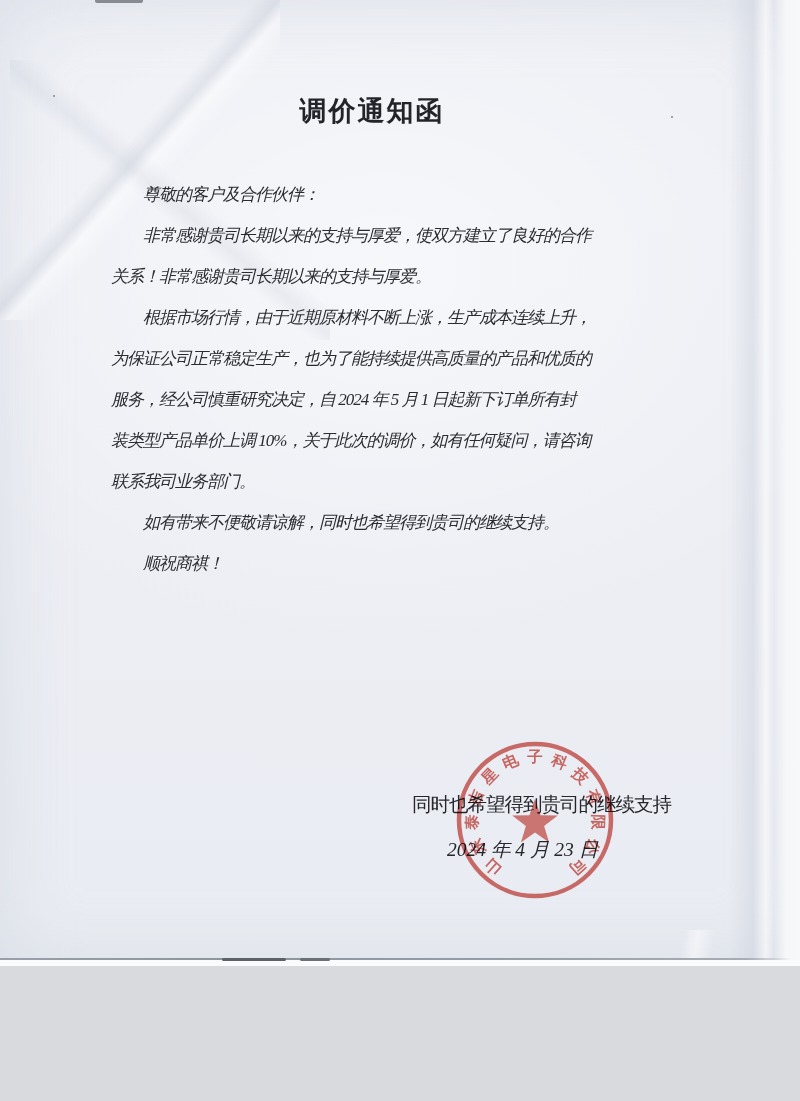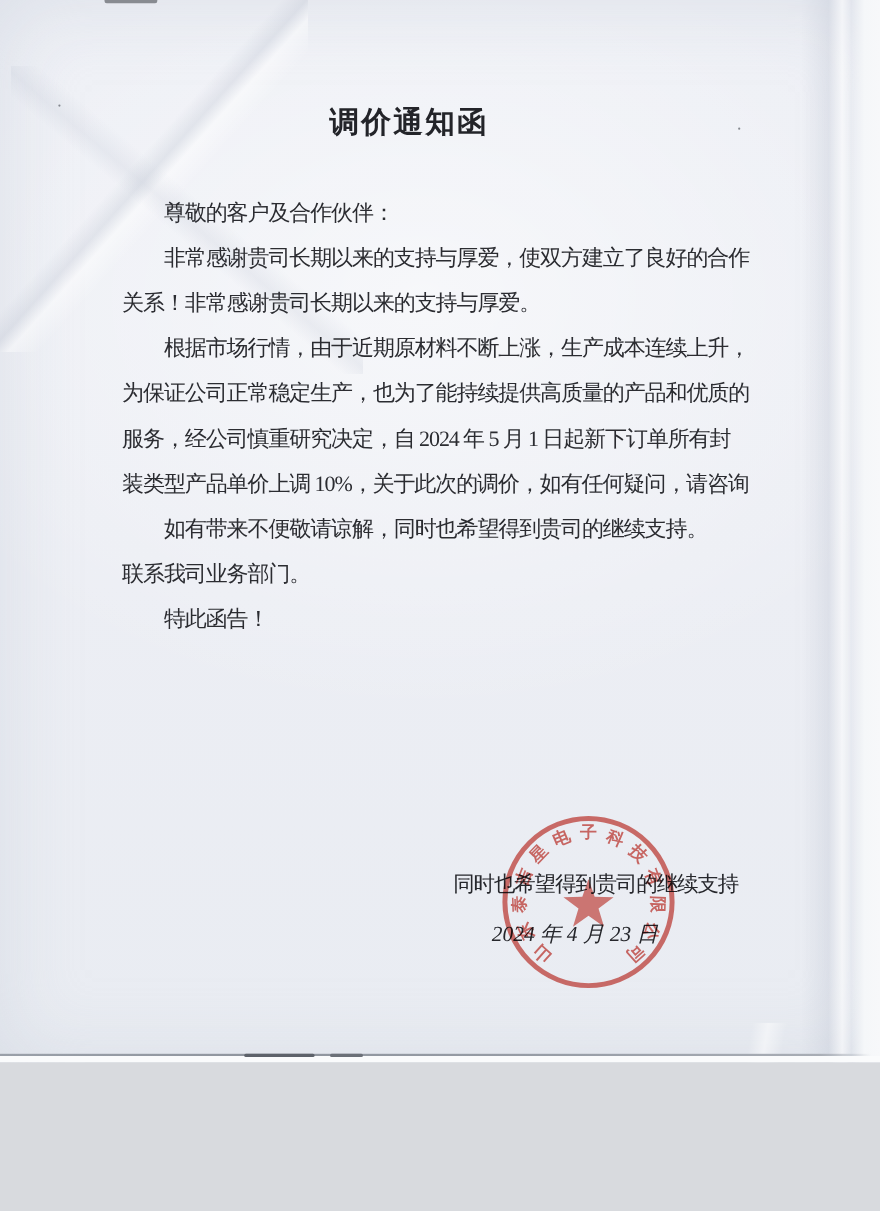--- a/index.html
+++ b/index.html
@@ -38,21 +38,21 @@
   .speck-d { left:646px; top:1031px; }
 
   .title {
     position:absolute; left:0; top:93px; width:744px; margin:0;
     text-align:center;
     font-family:"Liberation Sans","DejaVu Sans",sans-serif;
     font-size:27px; font-weight:700; letter-spacing:2px; color:#232429;
   }
   .letter-body {
     position:absolute; left:111px; top:174px; width:560px;
-    font-size:20px; letter-spacing:-1px;
+    font-size:17px; letter-spacing:-1px;font-style:italic;
   }
   .letter-body .line { height:41px; line-height:41px; white-space:nowrap; }
 
   .sig-company {
     position:absolute; left:412px; top:793px;
     font-size:19.5px; line-height:24px; letter-spacing:-1px; white-space:nowrap; color:#26272c;
   }
   .sig-date {
     position:absolute; left:447px; top:838px;
     font-size:19.5px; line-height:24px; letter-spacing:0; white-space:nowrap; color:#26272c;font-style:italic;
@@ -82,23 +82,23 @@
   <h1 class="title">调价通知函</h1>
 
   <div class="letter-body">
     <div class="line">　　尊敬的客户及合作伙伴：</div>
     <div class="line">　　非常感谢贵司长期以来的支持与厚爱，使双方建立了良好的合作</div>
     <div class="line">关系！非常感谢贵司长期以来的支持与厚爱。</div>
     <div class="line">　　根据市场行情，由于近期原材料不断上涨，生产成本连续上升，</div>
     <div class="line">为保证公司正常稳定生产，也为了能持续提供高质量的产品和优质的</div>
     <div class="line">服务，经公司慎重研究决定，自 2024 年 5 月 1 日起新下订单所有封</div>
     <div class="line">装类型产品单价上调 10%，关于此次的调价，如有任何疑问，请咨询</div>
+    <div class="line">联系我司业务部门。</div>
     <div class="line">　　如有带来不便敬请谅解，同时也希望得到贵司的继续支持。</div>
-    <div class="line">联系我司业务部门。</div>
-    <div class="line">　　特此函告！</div>
+    <div class="line">　　顺祝商祺！</div>
   </div>
 
   <div class="sig-company">同时也希望得到贵司的继续支持</div>
   <div class="sig-date">2024 年 4 月 23 日</div>
 
   <svg class="seal" viewBox="0 0 170 170" aria-hidden="true">
     <circle cx="85" cy="85" r="76" fill="none" stroke-width="4.5" opacity="0.85" stroke="#cf4a42"></circle>
     <polygon opacity="0.78" points="85,64 90.6,80.2 107.8,80.6 94.1,91.0 99.1,107.4 85,97.6 70.9,107.4 75.9,91.0 62.2,80.6 79.4,80.2" fill="#cf4a42"></polygon>
     <g font-size="15.5" opacity="0.88" fill="#cf4a42">
         <text x="46.2" y="128.1" text-anchor="middle" transform="rotate(-138.0 46.2 128.1)">山</text>

